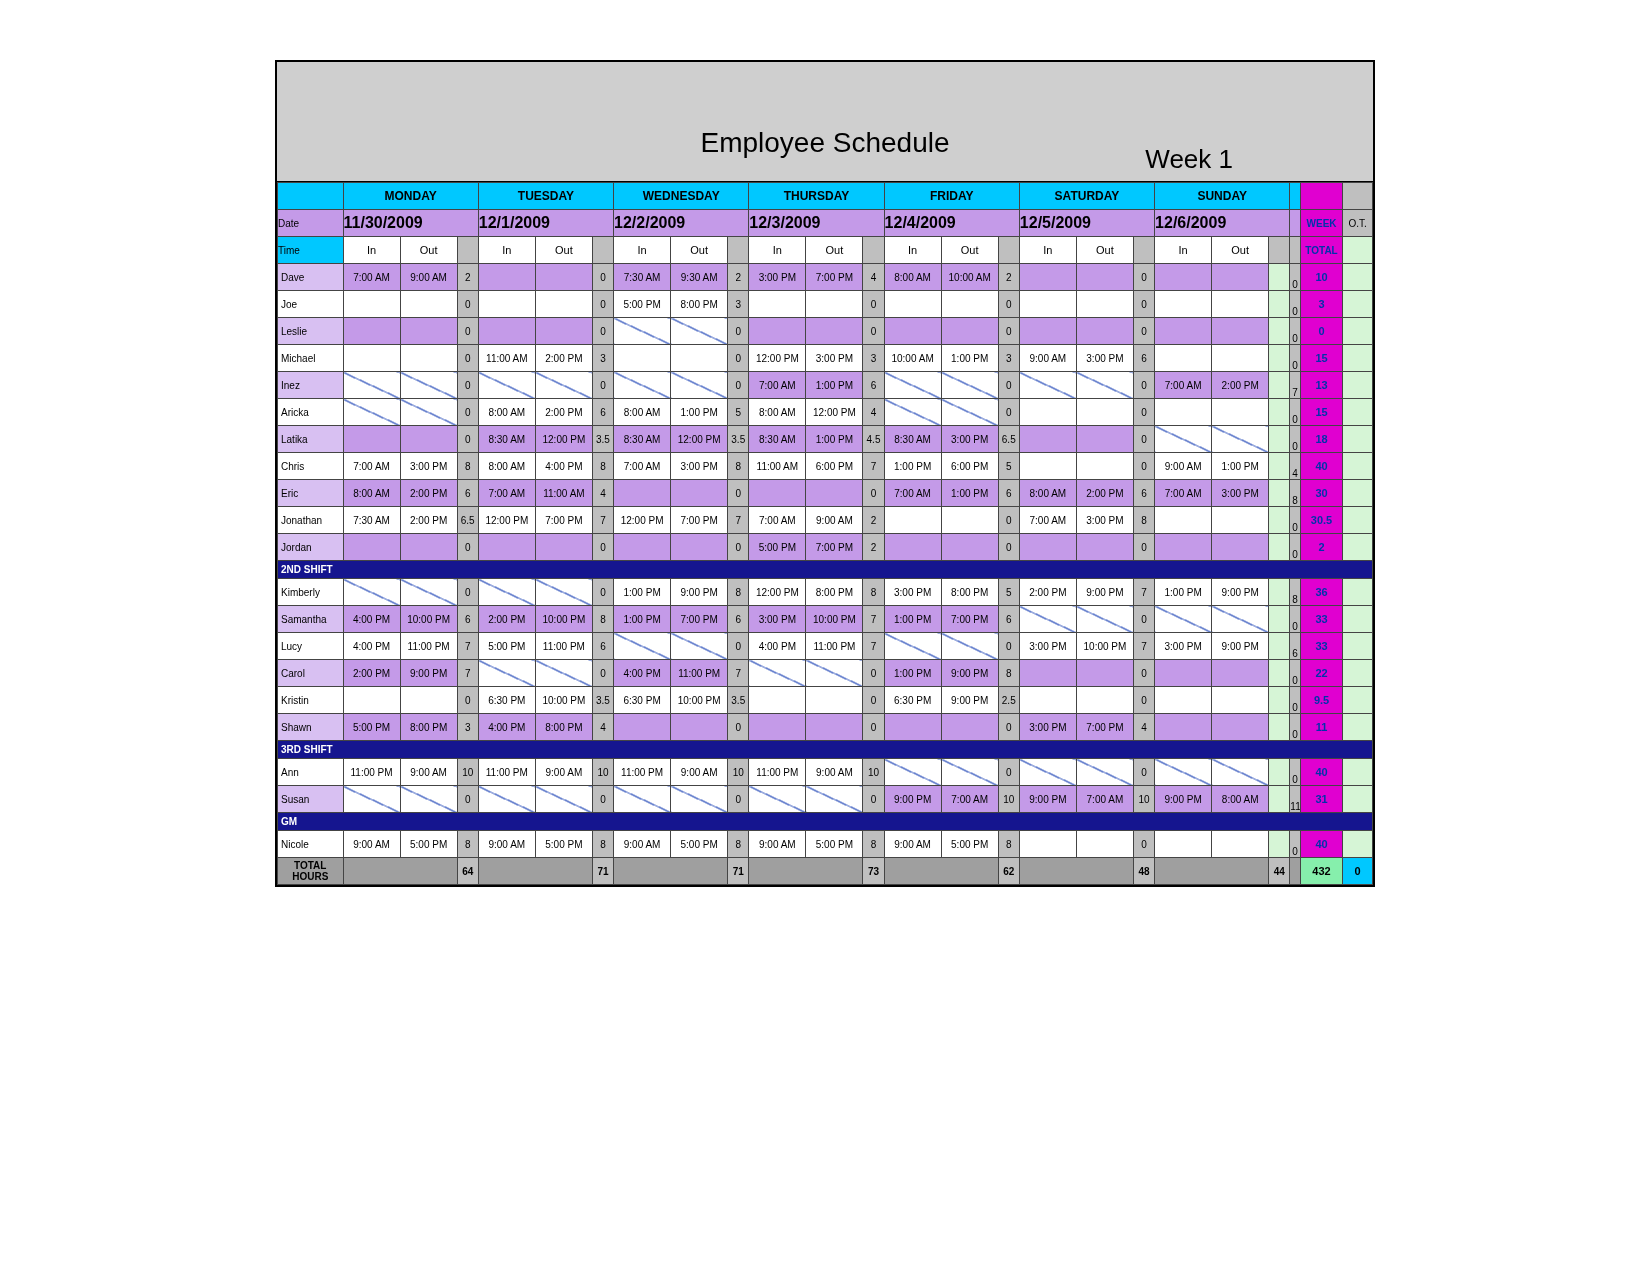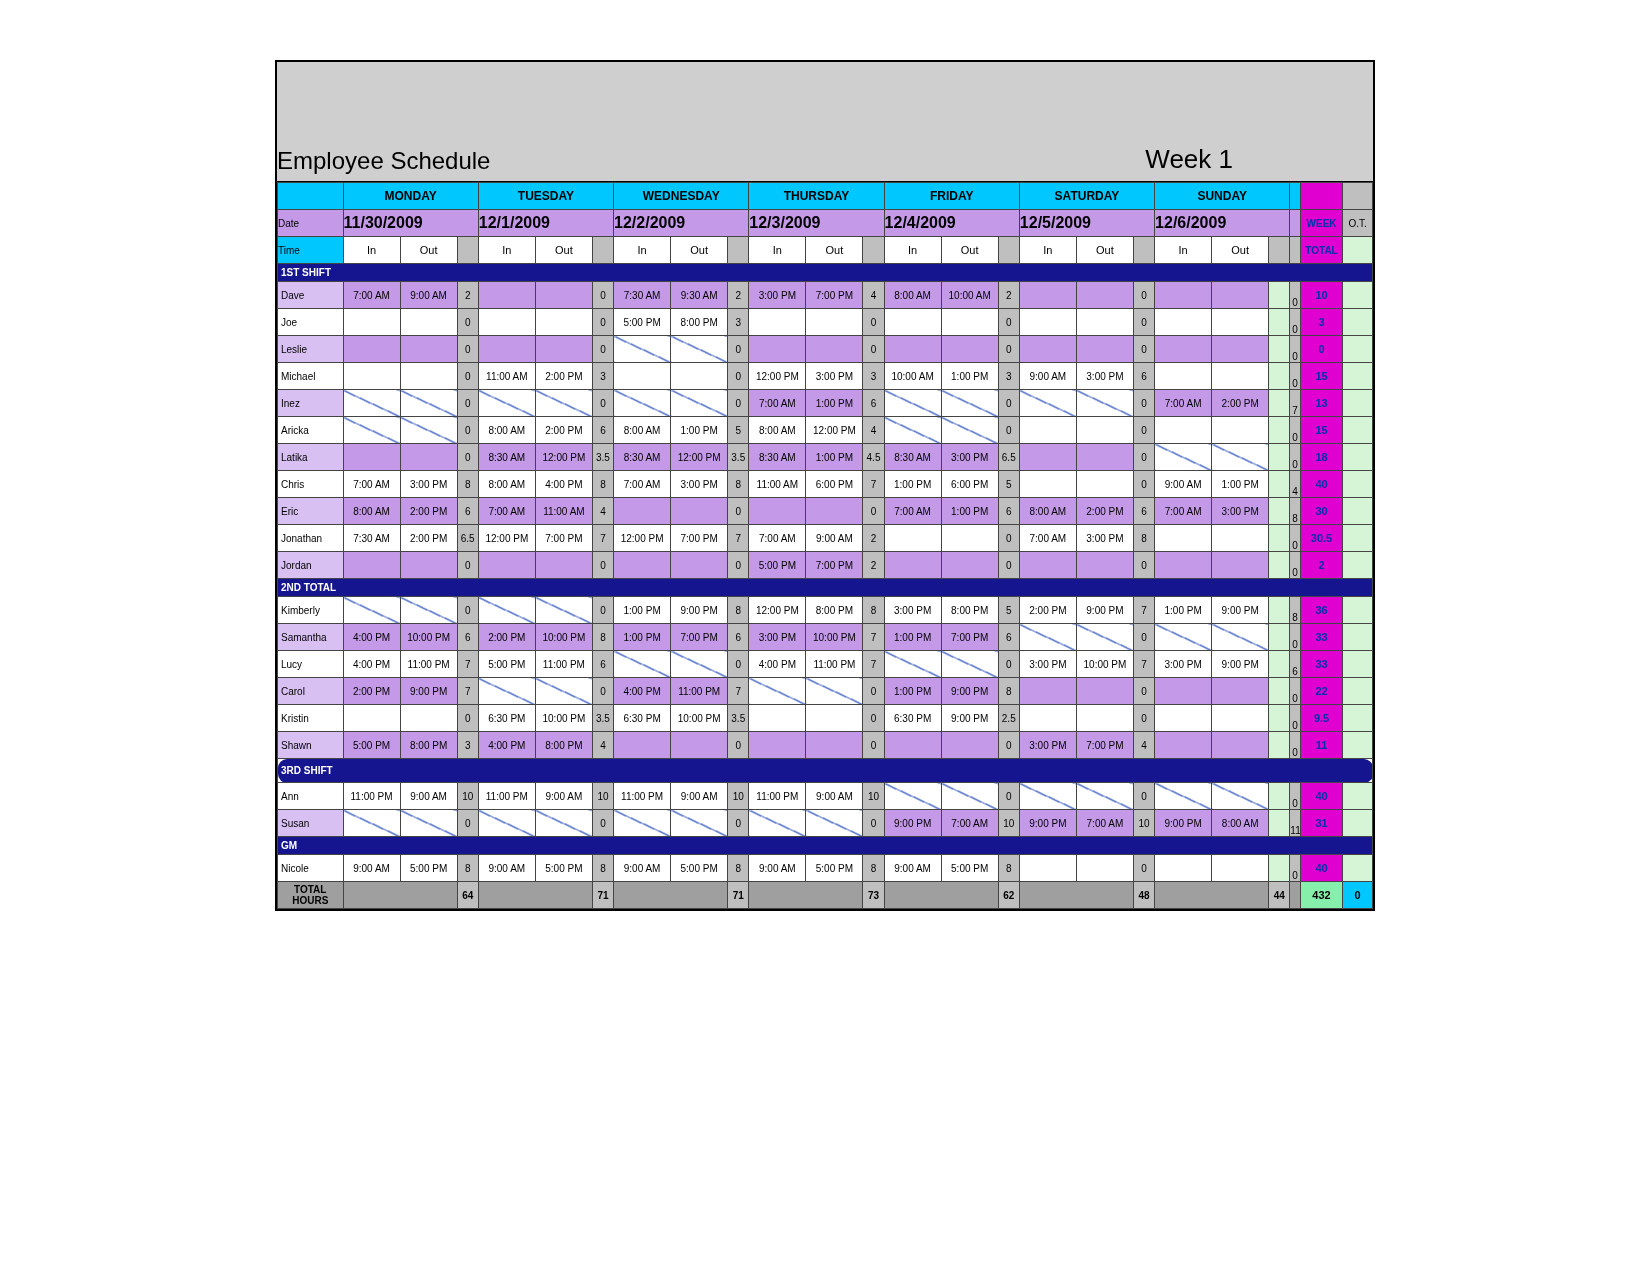--- a/index.html
+++ b/index.html
@@ -11,22 +11,23 @@
     background: #fff;
   }
   .title-band {
     background: #cfcfcf;
     height: 120px;
     position: relative;
     border-bottom: 1px solid #000;
   }
   .title-band .title {
     position: absolute;
-    bottom: 6px; left: 0; width: 100%;
-    font-size: 24px;
+    bottom: 22px; left: 0; width: 100%;
+    text-align: center;
+    font-size: 28px;
   }
   .title-band .week {
     position: absolute;
     bottom: 6px; right: 140px;
     font-size: 26px;
   }
 
   table { border-collapse: collapse; width: 100%; table-layout: fixed; }
   td, th { border: 1px solid #444; height: 27px; overflow: hidden; white-space: nowrap; }
 
@@ -151,23 +152,20 @@
           <td class="white center">Out</td>
           <td class="grey"></td>
           <td class="white center">In</td>
           <td class="white center">Out</td>
           <td class="grey"></td>
           <td class="grey"></td>
           <td class="magenta small">TOTAL</td>
           <td class="mint"></td>
         </tr>
         <tr>
-          <td class="navy label" colspan="25" style="height: 18px;">1ST SHIFT</td>
-        </tr>
-        <tr>
           <td class="purpleL label">Dave</td>
           <td class="purpleM small">7:00 AM</td>
           <td class="purpleM small">9:00 AM</td>
           <td class="grey hcell">2</td>
           <td class="purpleM small"></td>
           <td class="purpleM small"></td>
           <td class="grey hcell">0</td>
           <td class="purpleM small">7:30 AM</td>
           <td class="purpleM small">9:30 AM</td>
           <td class="grey hcell">2</td>
@@ -451,21 +449,21 @@
           <td class="purpleM small"></td>
           <td class="grey hcell">0</td>
           <td class="purpleM small"></td>
           <td class="purpleM small"></td>
           <td class="mint"></td>
           <td class="grey hcell" style="vertical-align: bottom;">0</td>
           <td class="magenta">2</td>
           <td class="mint"></td>
         </tr>
         <tr>
-          <td class="navy label" colspan="25" style="height: 18px;">2ND TOTAL</td>
+          <td class="navy label" colspan="25" style="height: 18px;">2ND SHIFT</td>
         </tr>
         <tr>
           <td class="white label">Kimberly</td>
           <td class="white small slash"></td>
           <td class="white small slash"></td>
           <td class="grey hcell">0</td>
           <td class="white small slash"></td>
           <td class="white small slash"></td>
           <td class="grey hcell">0</td>
           <td class="white small">1:00 PM</td>
@@ -616,21 +614,21 @@
           <td class="purpleM small">7:00 PM</td>
           <td class="grey hcell">4</td>
           <td class="purpleM small"></td>
           <td class="purpleM small"></td>
           <td class="mint"></td>
           <td class="grey hcell" style="vertical-align: bottom;">0</td>
           <td class="magenta">11</td>
           <td class="mint"></td>
         </tr>
         <tr>
-          <td class="navy label" colspan="25" style="height: 24px; border-radius: 9px;">3RD SHIFT</td>
+          <td class="navy label" colspan="25" style="height: 18px;">3RD SHIFT</td>
         </tr>
         <tr>
           <td class="white label">Ann</td>
           <td class="white small">11:00 PM</td>
           <td class="white small">9:00 AM</td>
           <td class="grey hcell">10</td>
           <td class="white small">11:00 PM</td>
           <td class="white small">9:00 AM</td>
           <td class="grey hcell">10</td>
           <td class="white small">11:00 PM</td>

